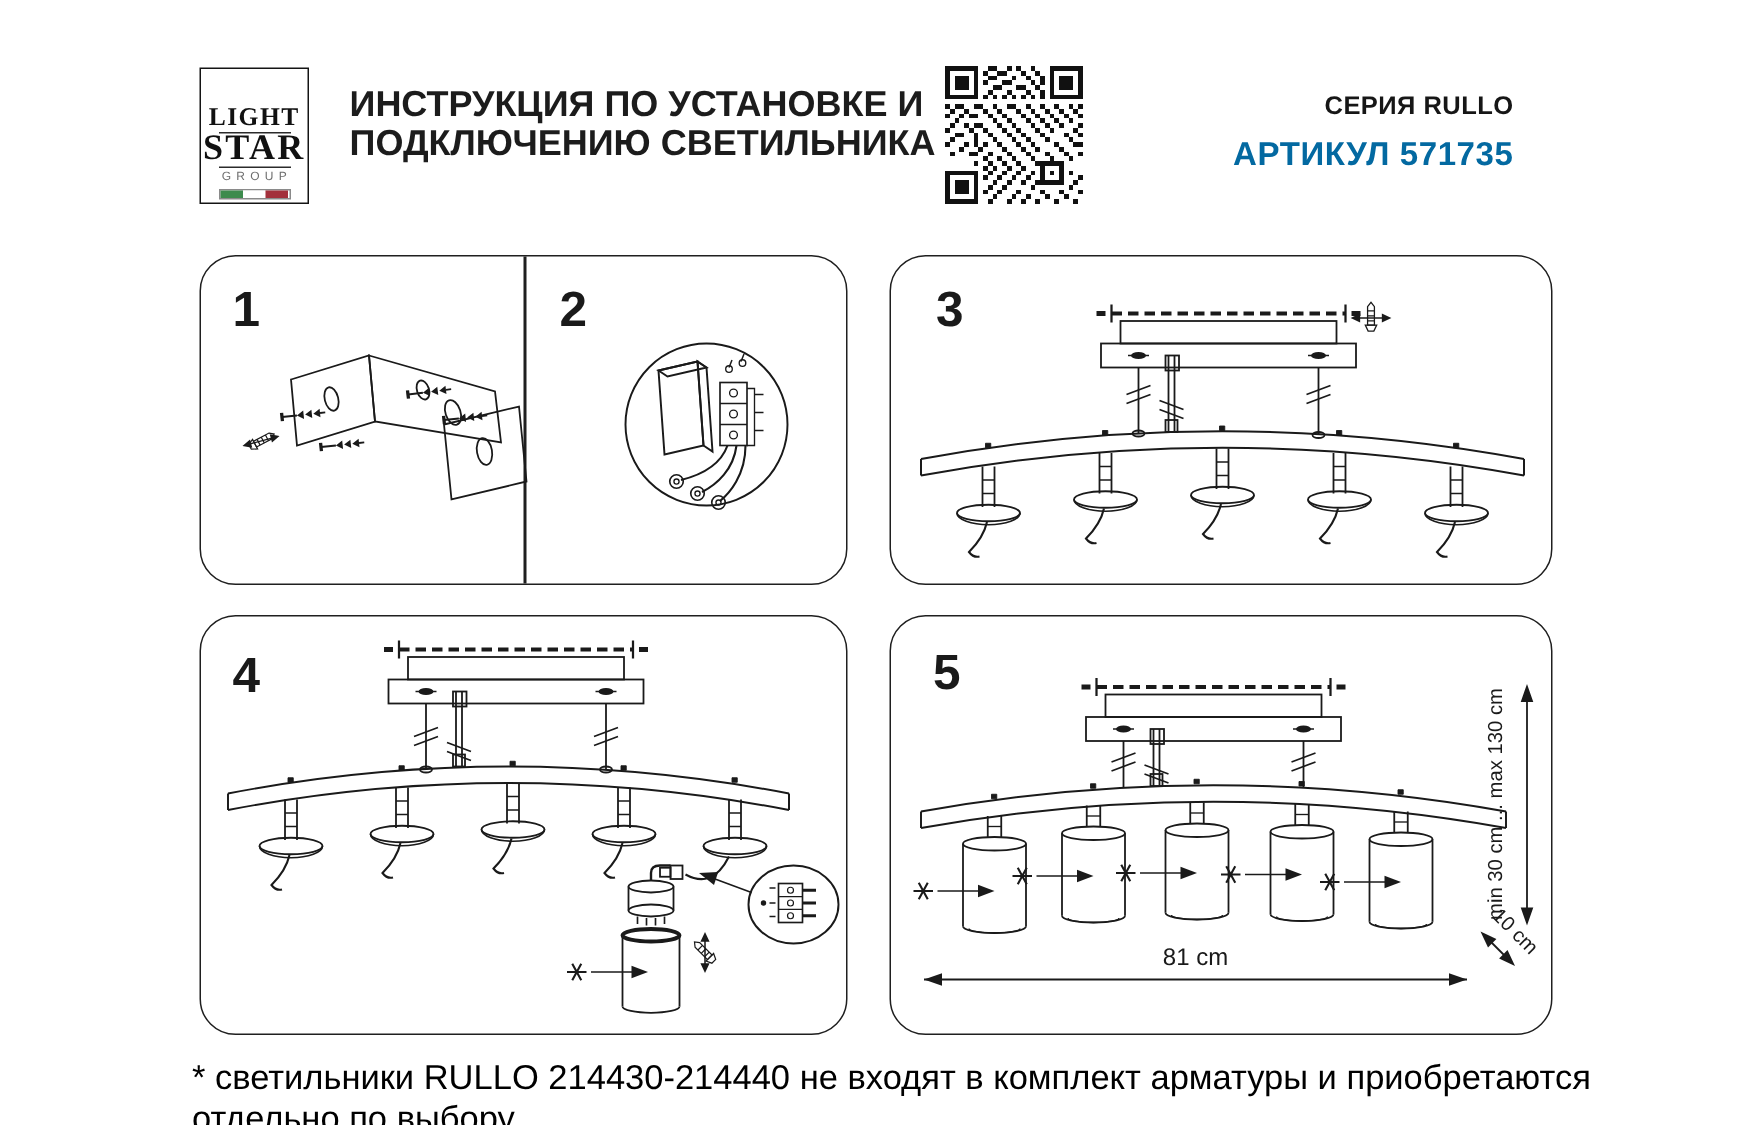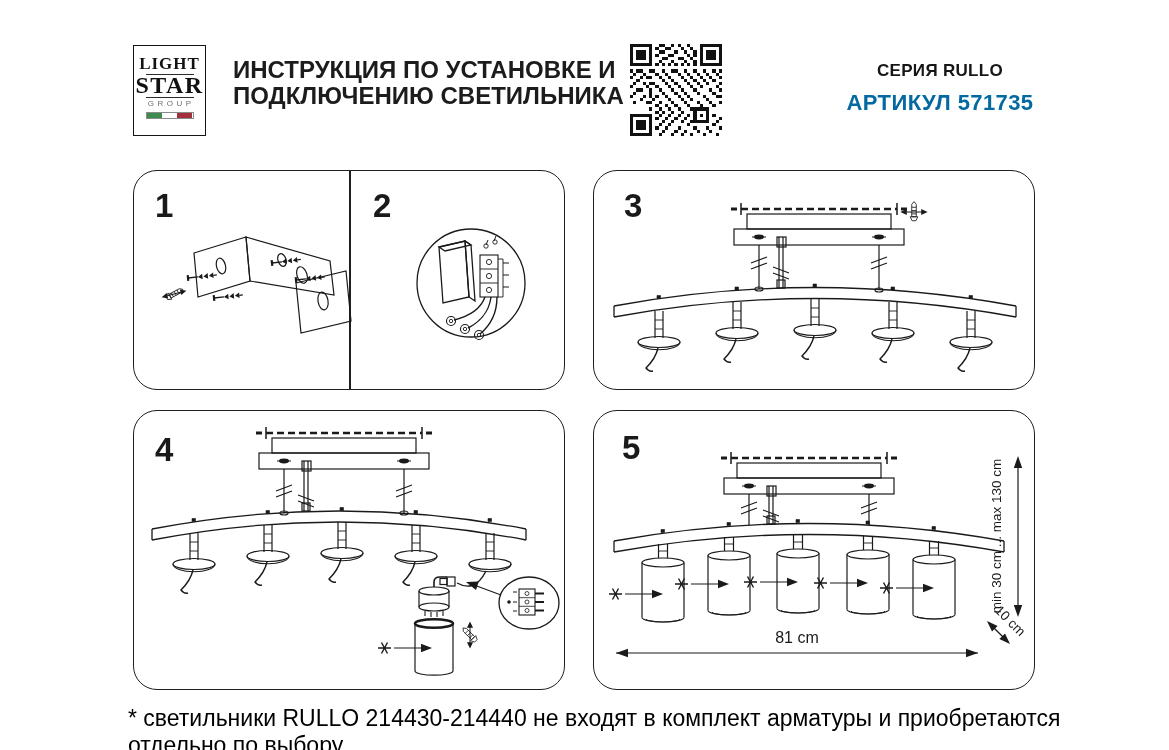--- a/index.html
+++ b/index.html
@@ -4,31 +4,31 @@
 <style>
   * { margin:0; padding:0; box-sizing:border-box; }
   html,body { background:#fff; }
   #page {
     position:relative; width:1169px; height:750px; background:#ffffff;
     font-family:"Liberation Sans", sans-serif; color:#1a1a1a; overflow:hidden;
   }
   
   #logo {
     position:absolute; left:133px; top:45px; width:73px; height:91px;
-    border:1.7px solid #141414; background:#fff; text-align:center; padding-top:9px;
+    border:1.7px solid #141414; background:#fff; text-align:center; padding-top:23px;
   }
   #logo .l1 { font-family:"Liberation Serif", serif; font-weight:700; font-size:17px; letter-spacing:1px; line-height:17px; color:#111; }
   #logo .l2 { font-family:"Liberation Serif", serif; font-weight:700; font-size:24px; letter-spacing:1.5px; line-height:19px; color:#111; }
   #logo .rule { width:48px; height:1px; background:#2b2b2b; margin:1.5px auto; }
   #logo .l3 { font-size:8px; letter-spacing:3.5px; color:#6e6e6e; margin-top:0; text-indent:3.5px; }
   #logo .flag { width:48px; height:7px; margin:4px auto 0; display:flex; border:0.5px solid #8a8a8a; }
   #logo .flag span { flex:1; }
   #title { position:absolute; left:233px; top:57px; font-size:24px; font-weight:700; line-height:26px; color:#1c1c1c; }
   #qr { position:absolute; left:630px; top:44px; width:92px; height:92px; }
-  #series-block { position:absolute; left:824px; top:61px; width:232px; text-align:center; }
+  #series-block { position:absolute; left:777px; top:61px; width:232px; text-align:right; }
   #series-label { font-size:17px; font-weight:700; letter-spacing:0.3px; color:#161616; }
   #article-label { font-size:22px; font-weight:700; letter-spacing:0.4px; color:#0369a1; margin-top:9px; }
   
   .panel { position:absolute; border:1.7px solid #1f1f1f; border-radius:24px; background:#fff; }
   #panelA { left:133px; top:170px; width:432px; height:220px; }
   #panelB { left:593px; top:170px; width:442px; height:220px; }
   #panelC { left:133px; top:410px; width:432px; height:280px; }
   #panelD { left:593px; top:410px; width:442px; height:280px; }
   #panelA .divider { position:absolute; left:215px; top:0; bottom:0; width:1.6px; background:#1f1f1f; }
   .stepnum { position:absolute; font-size:33px; font-weight:600; color:#1a1a1a; }

